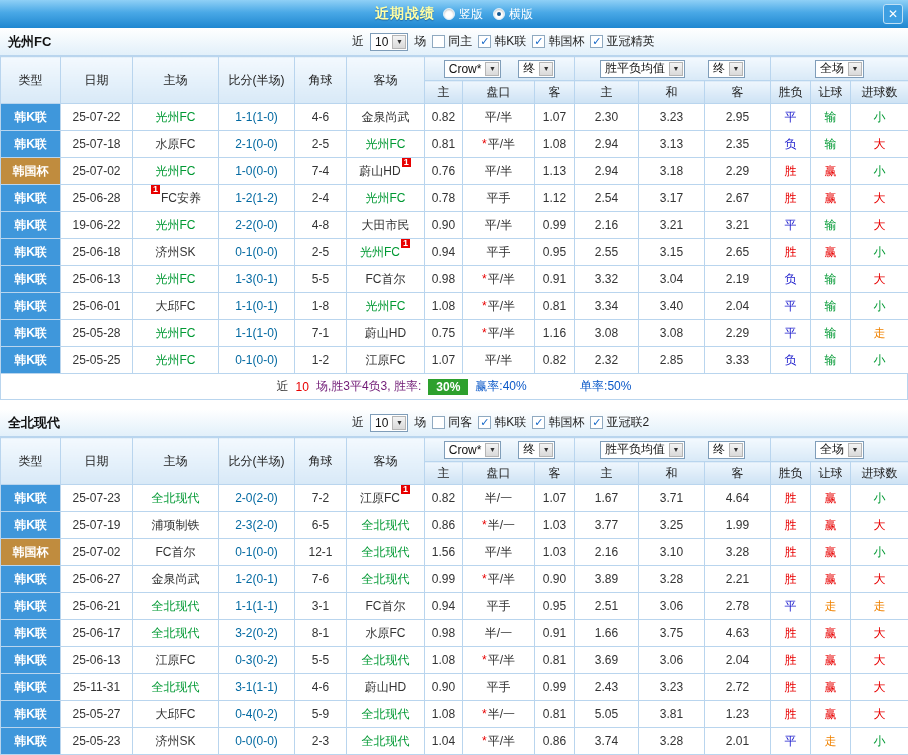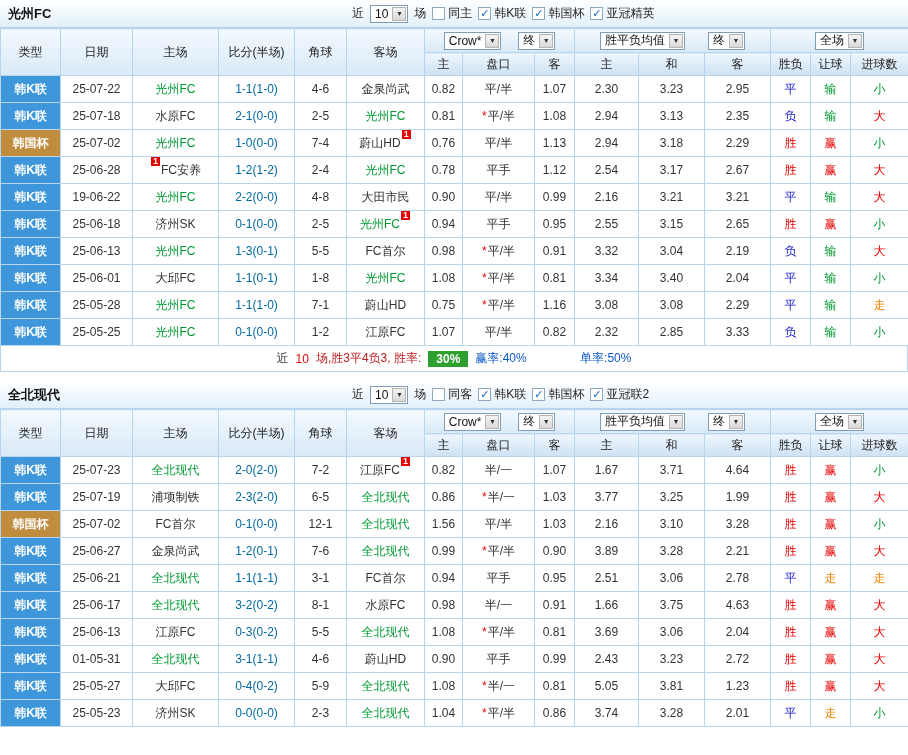--- a/index.html
+++ b/index.html
@@ -36,20 +36,36 @@
 .dropwrap{display:flex;align-items:center;justify-content:space-evenly;padding:0 2px}
 .summary-bar{height:26px;flex:0 0 26px;border:1px solid #b9d5ee;border-top:none;display:flex;align-items:center;justify-content:center;gap:7px;font-size:12px;background:#fff}
 .badge{color:#fff;padding:1px 8px;font-weight:bold}
 .gap{height:9px;background:#fff}
 </style>
 </head>
 <body>
 
 <div class="window">
 
+  <div class="titlebar">
+    <span class="title">近期战绩</span>
+    <span id="radio-group" style="display:inline-flex;gap:10px;align-items:center">
+        <span class="radio-opt">
+          <span class="radio"></span>
+          <span class="radio-label">竖版</span>
+        </span>
+        <span class="radio-opt">
+          <span class="radio sel"></span>
+          <span class="radio-label">横版</span>
+        </span>
+      </span>
+    <span class="close-btn">
+        <span>✕</span>
+      </span>
+  </div>
 
   <div>
     <div class="team-header">
       <span class="team-name">光州FC</span>
       <span class="filter-bar">
           <span class="ftext">近</span>
           <span class="select">
             <span class="sel-text">10</span>
             <span class="arrow">▼</span>
           </span>
@@ -312,21 +328,21 @@
             <td class="odds">3.33</td>
             <td class="res" style="color: rgb(26, 26, 204);">负</td>
             <td class="res" style="color: rgb(0, 153, 51);">输</td>
             <td class="res" style="color: rgb(0, 153, 51);">小</td>
           </tr>
         </tbody>
     </table>
     <div class="summary-bar">
         <span class="seg" style="color: rgb(51, 51, 51);">近</span>
         <span class="seg" style="color: rgb(232, 0, 0);">10</span>
-        <span class="seg" style="color: #b91c1c; text-align: center;">场,胜3平4负3, 胜率:</span>
+        <span class="seg" style="color: #701a75; text-align: center;">场,胜3平4负3, 胜率:</span>
         <span class="badge" style="background: rgb(45, 160, 45);">30%</span>
         <span class="seg" style="color: rgb(10, 88, 200);">赢率:40%</span>
         <span class="seg" style="color: rgb(10, 88, 200); margin-top: 41px;">大:40%</span>
         <span class="seg" style="color: rgb(10, 88, 200);">单率:50%</span>
       </div>
   </div>
 
   <div class="gap"></div>
 
   <div>
@@ -543,21 +559,21 @@
             <td class="odds">0.81</td>
             <td class="odds">3.69</td>
             <td class="odds">3.06</td>
             <td class="odds">2.04</td>
             <td class="res" style="color: rgb(232, 0, 0);">胜</td>
             <td class="res" style="color: rgb(232, 0, 0);">赢</td>
             <td class="res" style="color: rgb(232, 0, 0);">大</td>
           </tr>
           <tr class="mrow">
             <td class="type" style="background: rgb(63, 151, 219);">韩K联</td>
-            <td class="date">01-05-31</td>
+            <td class="date">25-11-31</td>
             <td class="team"><span class="tname focus" style="color: rgb(0, 153, 51);">全北现代</span></td>
             <td class="score">3-1(1-1)</td>
             <td class="corner">4-6</td>
             <td class="team"><span class="tname">蔚山HD</span></td>
             <td class="odds">0.90</td>
             <td class="odds"><span class="hline">平手</span></td>
             <td class="odds">0.99</td>
             <td class="odds">2.43</td>
             <td class="odds">3.23</td>
             <td class="odds">2.72</td>

